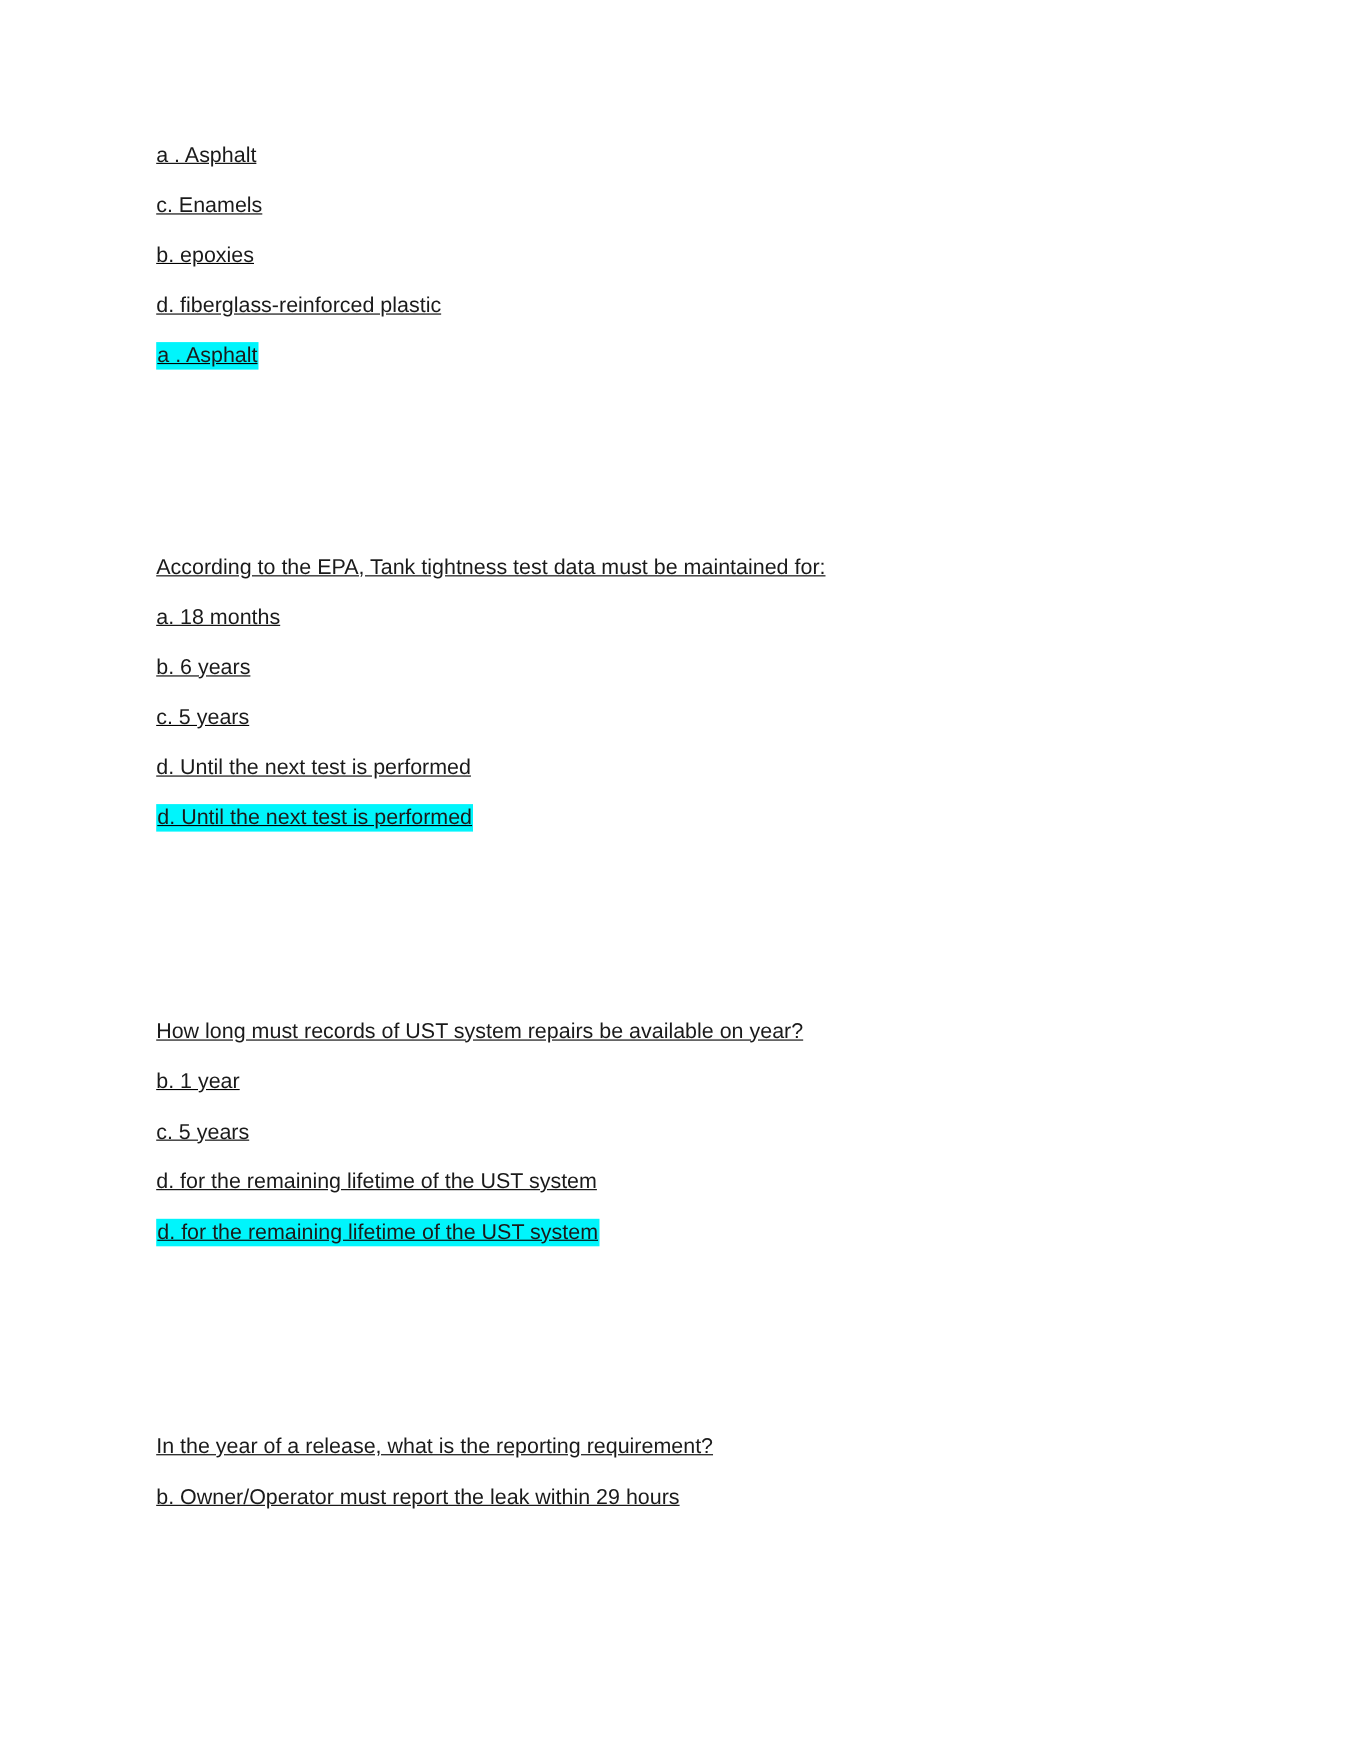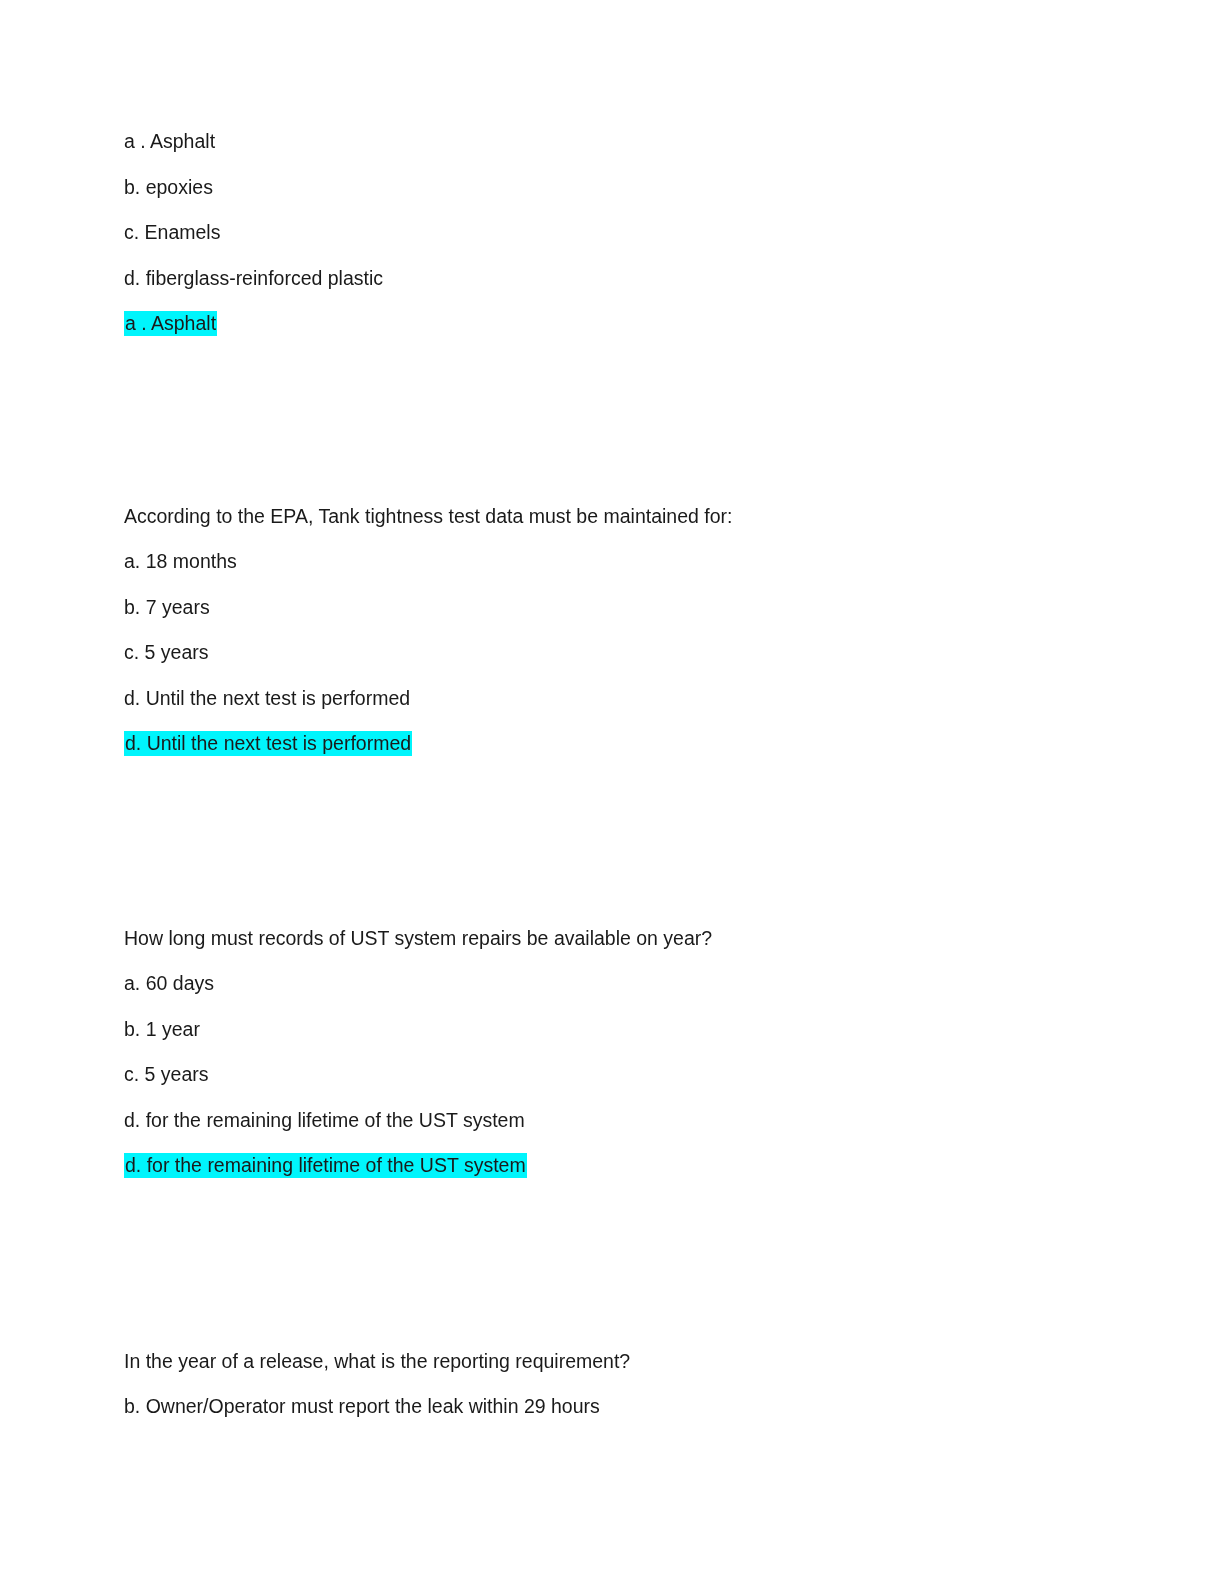--- a/index.html
+++ b/index.html
@@ -14,23 +14,24 @@
   .page {
     position: relative;
     width: 1224px;
     height: 1584px;
     background: #ffffff;
     margin: 0 auto;
     overflow: hidden;
   }
   .doc-body {
     position: absolute;
-    left: 124px;
+    left: 142px;
     top: 132px;
     width: 940px;
+    text-decoration: underline;
   }
   .block {
     margin: 0;
   }
   .line {
     font-size: 19.5px;
     line-height: 1.0;
     color: #1a1a1a;
     margin: 0 0 26px 0;
     white-space: pre-wrap;
@@ -58,42 +59,41 @@
   }
 </style>
 </head>
 <body>
 
 <div class="page">
   <div class="doc-body">
 
     <div class="block">
       <div class="line">a . Asphalt</div>
+      <div class="line">c. Enamels</div>
       <div class="line">b. epoxies</div>
-      <div class="line">c. Enamels</div>
       <div class="line">d. fiberglass-reinforced plastic</div>
       <div class="line answer"><span class="hl">a . Asphalt</span></div>
     </div>
 
     <div class="gap-lg"></div>
 
     <div class="block">
       <div class="line question">According to the EPA, Tank tightness test data must be maintained for:</div>
       <div class="line">a. 18 months</div>
-      <div class="line">b. 7 years</div>
+      <div class="line">b. 6 years</div>
       <div class="line">c. 5 years</div>
       <div class="line">d. Until the next test is performed</div>
       <div class="line answer"><span class="hl">d. Until the next test is performed</span></div>
     </div>
 
     <div class="gap-xl"></div>
 
     <div class="block">
       <div class="line question">How long must records of UST system repairs be available on year?</div>
-      <div class="line">a. 60 days</div>
       <div class="line">b. 1 year</div>
       <div class="line">c. 5 years</div>
       <div class="line">d. for the remaining lifetime of the UST system</div>
       <div class="line answer"><span class="hl">d. for the remaining lifetime of the UST system</span></div>
     </div>
 
     <div class="gap-xxl"></div>
 
     <div class="block">
       <div class="line question">In the year of a release, what is the reporting requirement?</div>

